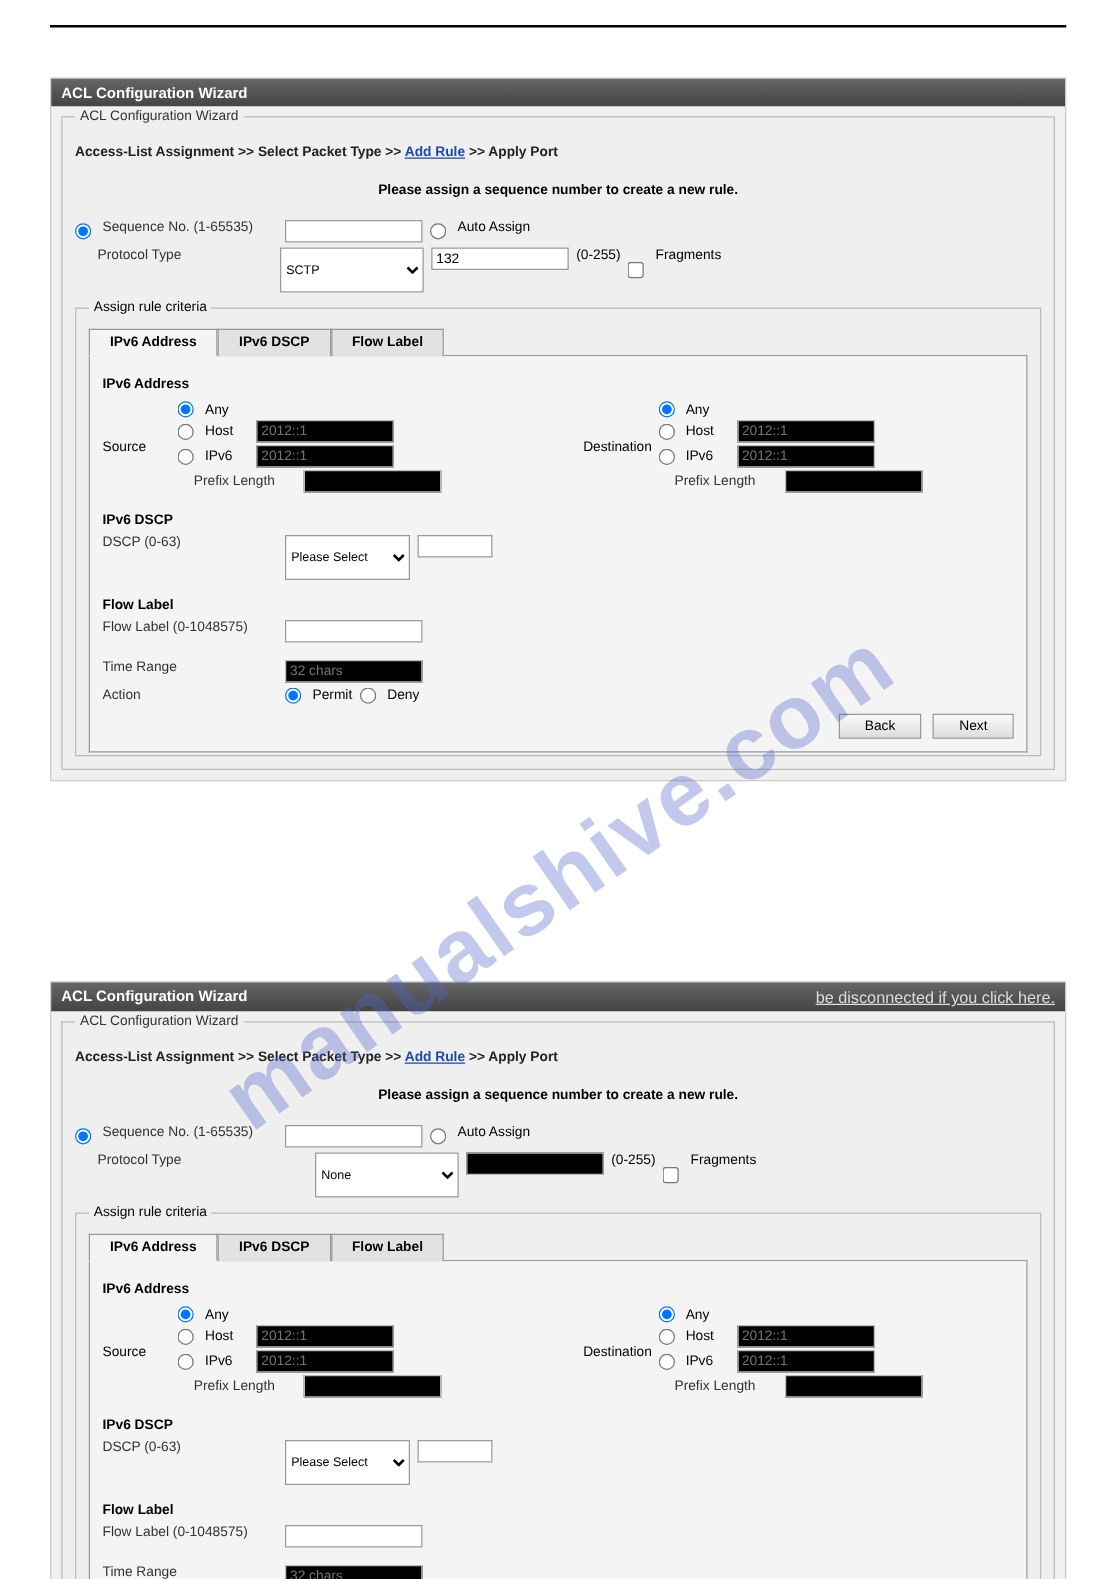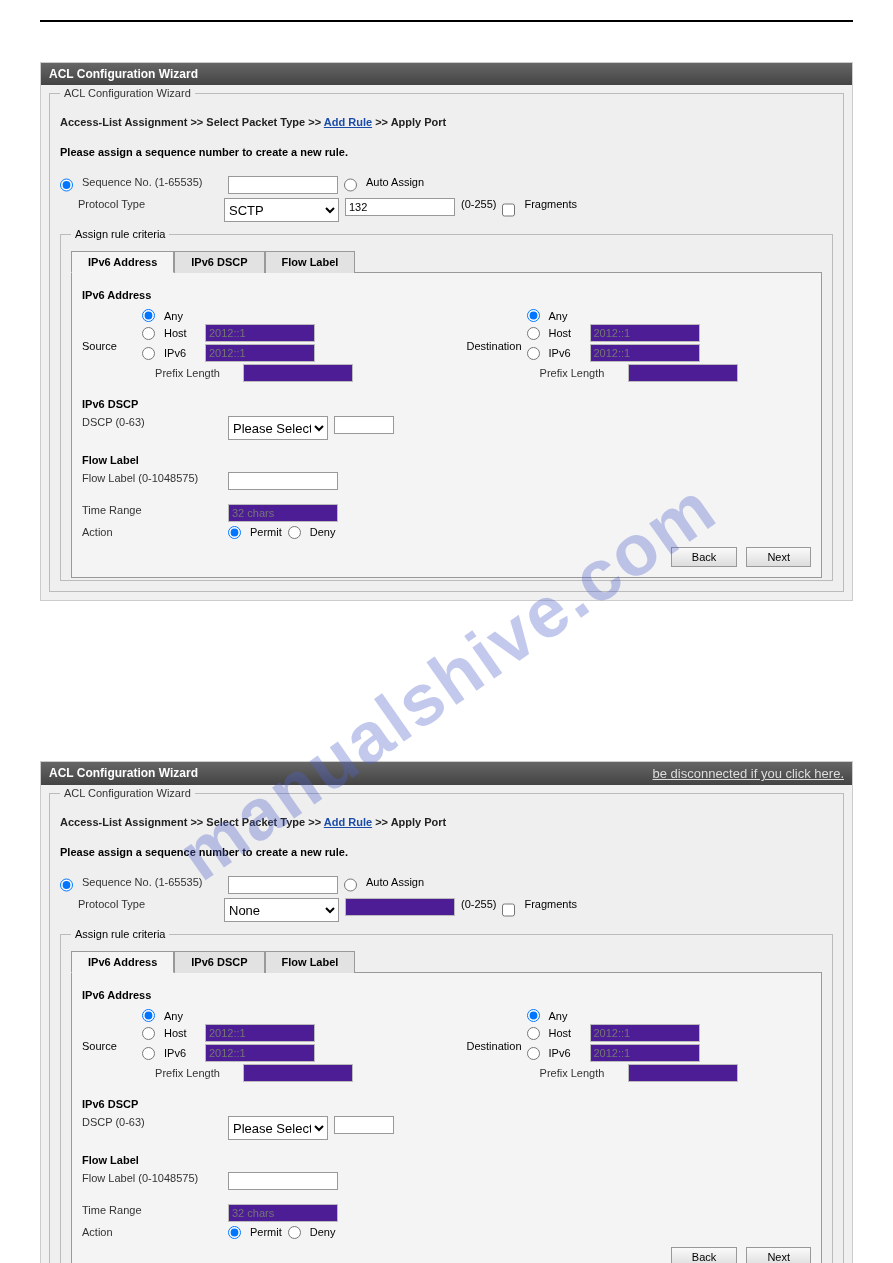--- a/index.html
+++ b/index.html
@@ -5,29 +5,29 @@
 * { box-sizing: border-box; margin: 0; padding: 0; }
 body { font-family: Arial, sans-serif; font-size: 11px; background: #fff; width: 893px; position: relative; }
 .top-rule { border-top: 2px solid #000; margin: 20px 40px 40px; }
 .panel { border: 1px solid #ccc; background: #f0f0f0; margin: 20px 40px 60px; }
 .header-bar { background: linear-gradient(#666, #444); color: #fff; font-weight: bold; padding: 4px 8px; font-size: 12px; display: flex; justify-content: space-between; }
 .header-right { color: #ddd; font-weight: normal; font-size: 13px; text-decoration: underline; }
 .fieldset { border: 1px solid #bbb; margin: 8px; padding: 6px 10px 10px; background: #efefef; position: relative; }
 .legend { font-size: 11px; color: #333; background: #efefef; padding: 0 4px; position: relative; top: -13px; display: inline-block; }
 .breadcrumb { font-size: 11px; font-weight: bold; color: #222; margin: 4px 0 8px; }
 .breadcrumb .link { color: #1a4ba8; text-decoration: underline; cursor: pointer; }
-.instruction { font-weight: bold; margin: 18px 0; font-size: 11px; }
+.instruction { font-weight: bold; margin: 18px 0; font-size: 11px; text-align: center; }
 .row { display: flex; margin: 4px 0; gap: 6px; }
 .label { width: 140px; color: #333; font-size: 11px; }
 .label-sm { width: 95px; color: #333; text-align: center; font-size: 11px; padding-right: 4px; }
 input[type="text"] { border: 1px solid #999; height: 18px; padding: 0 3px; font-size: 11px; background: #fff; }
 input[type="text"].wm { width: 110px; }
 input[type="text"].ws { width: 60px; }
-input.disabled { background: #4c1d95; color: #888; border: 1px solid #bbb; }
-select { border: 1px solid #999; height: 24px; font-size: 13px; background: #fff; }
+input.disabled { background: #000000; color: #888; border: 1px solid #bbb; }
+select { border: 1px solid #999; height: 36px; font-size: 10px; background: #fff; }
 .radio, .checkbox { margin-right: 3px; vertical-align: middle; }
 .tabs { display: flex; border-bottom: 1px solid #999; margin-top: 4px; }
 .tab { border: 1px solid #999; border-bottom: none; padding: 4px 16px; margin-right: 0; background: #e2e2e2; font-weight: bold; font-size: 11px; cursor: pointer; position: relative; top: 1px; }
 .tab.active { background: #f4f4f4; border-bottom: 1px solid #f4f4f4; }
 .tab-body { border: 1px solid #999; border-top: none; padding: 10px; background: #f4f4f4; }
 .section-title { font-weight: bold; margin: 6px 0; font-size: 11px; }
 .two-col { display: flex; gap: 40px; }
 .col { flex: 1; }
 .addr-row { display: flex; align-items: center; margin: 2px 0; gap: 6px; }
 .addr-main-label { width: 60px; align-self: center; }
@@ -199,21 +199,21 @@
     <div class="row">
       <input type="radio" class="radio" name="p2seq" checked="" style="">
       <span class="label">Sequence No. (1-65535)</span>
       <input type="text" class="wm" style="">
       <input type="radio" class="radio" name="p2seq" style="">
       <span>Auto Assign</span>
     </div>
 
     <div class="row">
       <span class="label" style="margin-left:18px;">Protocol Type</span>
-      <select style="width:115px;"><option>None</option></select>
+      <select style="width:115px;margin-left:28px;"><option>None</option></select>
       <input type="text" class="wm disabled" value="" style="">
       <span>(0-255)</span>
       <input type="checkbox" class="checkbox" style="">
       <span>Fragments</span>
     </div>
 
     <fieldset class="inner">
       <legend>Assign rule criteria</legend>
 
       <div class="tabs">

